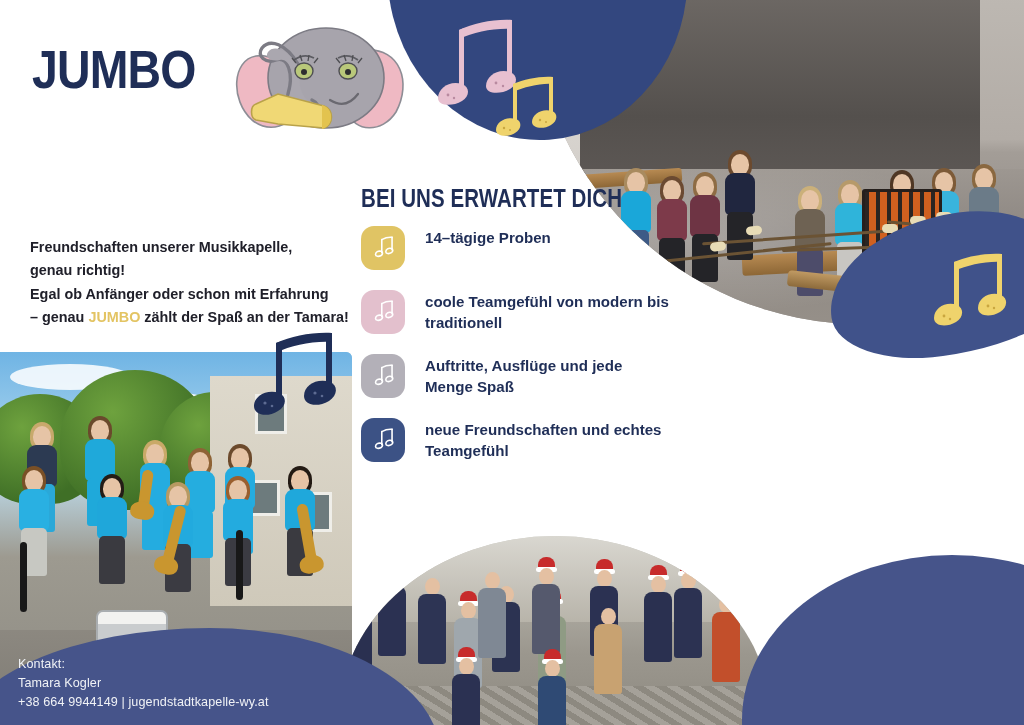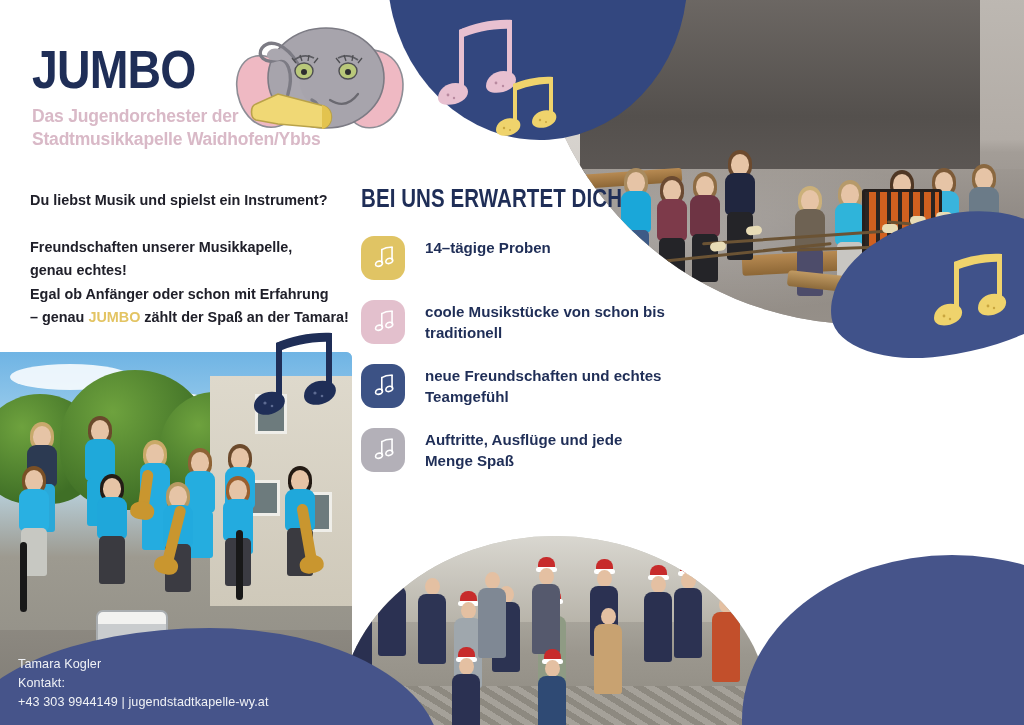--- a/index.html
+++ b/index.html
@@ -216,21 +216,21 @@
     color:#20202a;font-size:14.4px;line-height:1.63;font-weight:600;
   }
   #intro .hl{color:#e3c463;font-weight:700;}
 
   #list-head{
     position:absolute;left:361px;top:184px;
     font-weight:700;font-size:25px;letter-spacing:.1px;color:#1f2e57;
     transform:scaleX(.82);transform-origin:left center;white-space:nowrap;
   }
 
-  #feature-list{position:absolute;left:361px;top:236px;width:310px;}
+  #feature-list{position:absolute;left:361px;top:226px;width:310px;}
   .feat{display:flex;align-items:flex-start;margin-bottom:20px;}
   .feat-icon{
     flex:0 0 auto;width:44px;height:44px;border-radius:13px;
     display:flex;align-items:center;justify-content:center;
   }
   .feat-text{
     margin-left:20px;padding-top:1px;
     font-size:15.1px;font-weight:700;color:#1f2e57;line-height:1.4;
     max-width:250px;
   }
@@ -574,31 +574,27 @@
       <path d="M68 44 q10 -7 20 -2 M112 42 q10 -5 20 2" stroke="#5c5c62" stroke-width="1.8" fill="none"></path>
       <path d="M70 47 l-4 -5 M76 45 l-2 -6 M82 45 l1 -6 M88 47 l4 -5" stroke="#4e4e52" stroke-width="1.3"></path>
       <path d="M114 47 l-4 -5 M120 45 l-2 -6 M126 45 l1 -6 M132 47 l4 -5" stroke="#4e4e52" stroke-width="1.3"></path>
 
       <path d="M104 84 q16 10 28 -6" stroke="#6a6970" stroke-width="2.2" fill="none" stroke-linecap="round"></path>
     </svg>
   </div>
 
   <div id="logo-block">
     <h1 id="jumbo-title">JUMBO</h1>
-    <p id="jumbo-sub">
-      <span>Das Jugendorchester der</span><br>
-      <span>Stadtmusikkapelle Waidhofen/Ybbs</span>
-    </p>
   </div>
 
   <div id="intro">
-    <span>Du liebst Musik und spielst ein Instrument?</span><br>
+    <br>
     <br>
     <span>Freundschaften unserer Musikkapelle,</span><br>
-    <span>genau echtes!</span><br>
+    <span>genau richtig!</span><br>
     <span>Egal ob Anfänger oder schon mit Erfahrung</span><br>
     <span>– genau </span><span class="hl">JUMBO</span><span> zählt der Spaß an der Tamara!</span>
   </div>
 
   <div id="list-head">BEI UNS ERWARTET DICH</div>
 
   <div id="feature-list">
 
     <div class="feat" id="feat0">
       <div class="feat-icon">
@@ -614,49 +610,49 @@
 
     <div class="feat" id="feat1">
       <div class="feat-icon">
         <svg viewBox="0 0 30 30" width="28" height="28" aria-hidden="true">
           <path d="M7 22 C7 19.4,10 17.6,13 18.6 C15 19.4,15 21.8,13 23 C10.4 24.6,7 24.2,7 22 Z" fill="none" stroke="#ffffff" stroke-width="1.7"></path>
           <path d="M18 19 C18 16.4,21 14.6,24 15.6 C26 16.4,26 18.8,24 20 C21.4 21.6,18 21.2,18 19 Z" fill="none" stroke="#ffffff" stroke-width="1.7"></path>
           <path d="M13.7 20 L13.7 6 M24.7 17 L24.7 3.6" stroke="#ffffff" stroke-width="1.7" stroke-linecap="round"></path>
           <path d="M13.7 6 C17.5 4,21 3.2,24.7 3.6" stroke="#ffffff" stroke-width="1.7" fill="none" stroke-linecap="round"></path>
         </svg>
       </div>
-      <div class="feat-text">coole Musikstücke von schon bis traditionell</div>
+      <div class="feat-text">coole Teamgefühl von modern bis traditionell</div>
+    </div>
+
+    <div class="feat" id="feat3">
+      <div class="feat-icon">
+        <svg viewBox="0 0 30 30" width="28" height="28" aria-hidden="true">
+          <path d="M7 22 C7 19.4,10 17.6,13 18.6 C15 19.4,15 21.8,13 23 C10.4 24.6,7 24.2,7 22 Z" fill="none" stroke="#ffffff" stroke-width="1.7"></path>
+          <path d="M18 19 C18 16.4,21 14.6,24 15.6 C26 16.4,26 18.8,24 20 C21.4 21.6,18 21.2,18 19 Z" fill="none" stroke="#ffffff" stroke-width="1.7"></path>
+          <path d="M13.7 20 L13.7 6 M24.7 17 L24.7 3.6" stroke="#ffffff" stroke-width="1.7" stroke-linecap="round"></path>
+          <path d="M13.7 6 C17.5 4,21 3.2,24.7 3.6" stroke="#ffffff" stroke-width="1.7" fill="none" stroke-linecap="round"></path>
+        </svg>
+      </div>
+      <div class="feat-text">Auftritte, Ausflüge und jede Menge Spaß</div>
     </div>
 
     <div class="feat" id="feat2">
       <div class="feat-icon">
         <svg viewBox="0 0 30 30" width="28" height="28" aria-hidden="true">
           <path d="M7 22 C7 19.4,10 17.6,13 18.6 C15 19.4,15 21.8,13 23 C10.4 24.6,7 24.2,7 22 Z" fill="none" stroke="#ffffff" stroke-width="1.7"></path>
           <path d="M18 19 C18 16.4,21 14.6,24 15.6 C26 16.4,26 18.8,24 20 C21.4 21.6,18 21.2,18 19 Z" fill="none" stroke="#ffffff" stroke-width="1.7"></path>
           <path d="M13.7 20 L13.7 6 M24.7 17 L24.7 3.6" stroke="#ffffff" stroke-width="1.7" stroke-linecap="round"></path>
           <path d="M13.7 6 C17.5 4,21 3.2,24.7 3.6" stroke="#ffffff" stroke-width="1.7" fill="none" stroke-linecap="round"></path>
         </svg>
       </div>
       <div class="feat-text">neue Freundschaften und echtes Teamgefühl</div>
     </div>
 
-    <div class="feat" id="feat3">
-      <div class="feat-icon">
-        <svg viewBox="0 0 30 30" width="28" height="28" aria-hidden="true">
-          <path d="M7 22 C7 19.4,10 17.6,13 18.6 C15 19.4,15 21.8,13 23 C10.4 24.6,7 24.2,7 22 Z" fill="none" stroke="#ffffff" stroke-width="1.7"></path>
-          <path d="M18 19 C18 16.4,21 14.6,24 15.6 C26 16.4,26 18.8,24 20 C21.4 21.6,18 21.2,18 19 Z" fill="none" stroke="#ffffff" stroke-width="1.7"></path>
-          <path d="M13.7 20 L13.7 6 M24.7 17 L24.7 3.6" stroke="#ffffff" stroke-width="1.7" stroke-linecap="round"></path>
-          <path d="M13.7 6 C17.5 4,21 3.2,24.7 3.6" stroke="#ffffff" stroke-width="1.7" fill="none" stroke-linecap="round"></path>
-        </svg>
-      </div>
-      <div class="feat-text">Auftritte, Ausflüge und jede Menge Spaß</div>
-    </div>
-
   </div>
 
 
   <div id="contact">
+    <div>Kontakt:</div>
     <div>Tamara Kogler</div>
-    <div>Kontakt:</div>
-    <div>+43 303 9944149 | jugendstadtkapelle-wy.at</div>
+    <div>+38 664 9944149 | jugendstadtkapelle-wy.at</div>
   </div>
 
 </div>
 
 </body></html>

